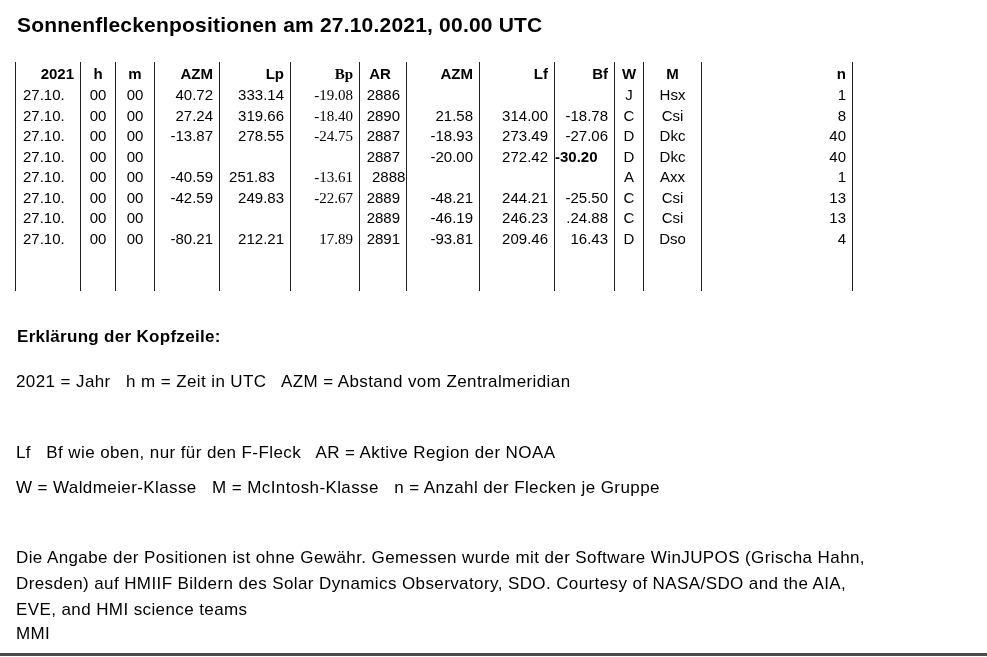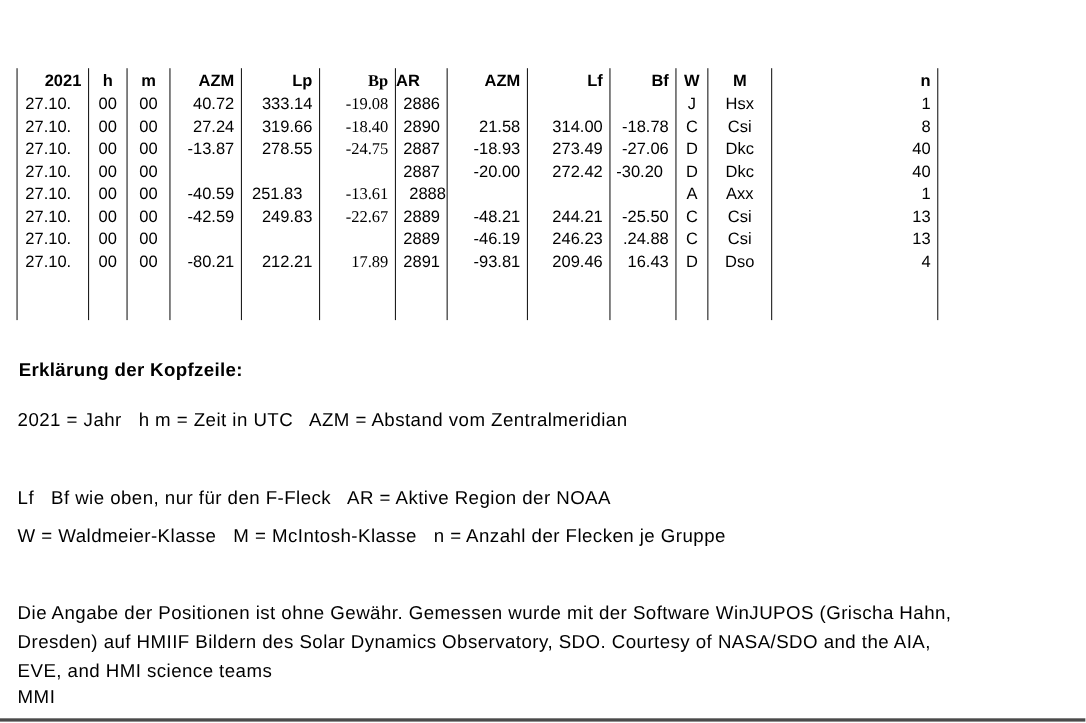--- a/index.html
+++ b/index.html
@@ -89,20 +89,21 @@
     width: 987px;
     height: 2.5px;
     background: #4a4a4a;
   }
 </style>
 </head>
 <body>
 
 <div class="page">
 
+  <div class="page-title">Sonnenfleckenpositionen am 27.10.2021, 00.00 UTC</div>
 
   <div class="sunspot-table" id="sunspot-table">
       <div class="tcol" style="width: 64px;">
         <div class="cell th" style="text-align: right; padding-right: 6px;">2021</div>
         <div class="cell td" style="text-align: left; padding-left: 7px;">27.10.</div>
         <div class="cell td" style="text-align: left; padding-left: 7px;">27.10.</div>
         <div class="cell td" style="text-align: left; padding-left: 7px;">27.10.</div>
         <div class="cell td" style="text-align: left; padding-left: 7px;">27.10.</div>
         <div class="cell td" style="text-align: left; padding-left: 7px;">27.10.</div>
         <div class="cell td" style="text-align: left; padding-left: 7px;">27.10.</div>
@@ -158,21 +159,21 @@
         <div class="cell td" style="text-align: right; padding-right: 6px;">-19.08</div>
         <div class="cell td" style="text-align: right; padding-right: 6px;">-18.40</div>
         <div class="cell td" style="text-align: right; padding-right: 6px;">-24.75</div>
         <div class="cell td" style="text-align: right; padding-right: 6px;"></div>
         <div class="cell td" style="text-align: right; padding-right: 6px;">-13.61</div>
         <div class="cell td" style="text-align: right; padding-right: 6px;">-22.67</div>
         <div class="cell td" style="text-align: right; padding-right: 6px;"></div>
         <div class="cell td" style="text-align: right; padding-right: 6px;">17.89</div>
       </div>
       <div class="tcol" style="width: 46px;">
-        <div class="cell th" style="text-align: left; padding-right: 6px;">AR</div>
+        <div class="cell th" style="text-align: center; padding-right: 6px;">AR</div>
         <div class="cell td" style="text-align: right; padding-right: 6px;">2886</div>
         <div class="cell td" style="text-align: right; padding-right: 6px;">2890</div>
         <div class="cell td" style="text-align: right; padding-right: 6px;">2887</div>
         <div class="cell td" style="text-align: right; padding-right: 6px;">2887</div>
         <div class="cell td" style="text-align: right; padding-right: 6px; margin-left: 12px;">2888</div>
         <div class="cell td" style="text-align: right; padding-right: 6px;">2889</div>
         <div class="cell td" style="text-align: right; padding-right: 6px;">2889</div>
         <div class="cell td" style="text-align: right; padding-right: 6px;">2891</div>
       </div>
       <div class="tcol" style="width: 72px;">
@@ -195,21 +196,21 @@
         <div class="cell td" style="text-align: right; padding-right: 6px;"></div>
         <div class="cell td" style="text-align: right; padding-right: 6px;">244.21</div>
         <div class="cell td" style="text-align: right; padding-right: 6px;">246.23</div>
         <div class="cell td" style="text-align: right; padding-right: 6px;">209.46</div>
       </div>
       <div class="tcol" style="width: 59px;">
         <div class="cell th" style="text-align: right; padding-right: 6px;">Bf</div>
         <div class="cell td" style="text-align: right; padding-right: 6px;"></div>
         <div class="cell td" style="text-align: right; padding-right: 6px;">-18.78</div>
         <div class="cell td" style="text-align: right; padding-right: 6px;">-27.06</div>
-        <div class="cell td" style="text-align: center; padding-right: 6px;">-30.20</div>
+        <div class="cell td" style="text-align: left; padding-right: 6px; font-weight: bold;">-30.20</div>
         <div class="cell td" style="text-align: right; padding-right: 6px;"></div>
         <div class="cell td" style="text-align: right; padding-right: 6px;">-25.50</div>
         <div class="cell td" style="text-align: right; padding-right: 6px;">.24.88</div>
         <div class="cell td" style="text-align: right; padding-right: 6px;">16.43</div>
       </div>
       <div class="tcol" style="width: 28px;">
         <div class="cell th" style="text-align: center;">W</div>
         <div class="cell td" style="text-align: center;">J</div>
         <div class="cell td" style="text-align: center;">C</div>
         <div class="cell td" style="text-align: center;">D</div>

